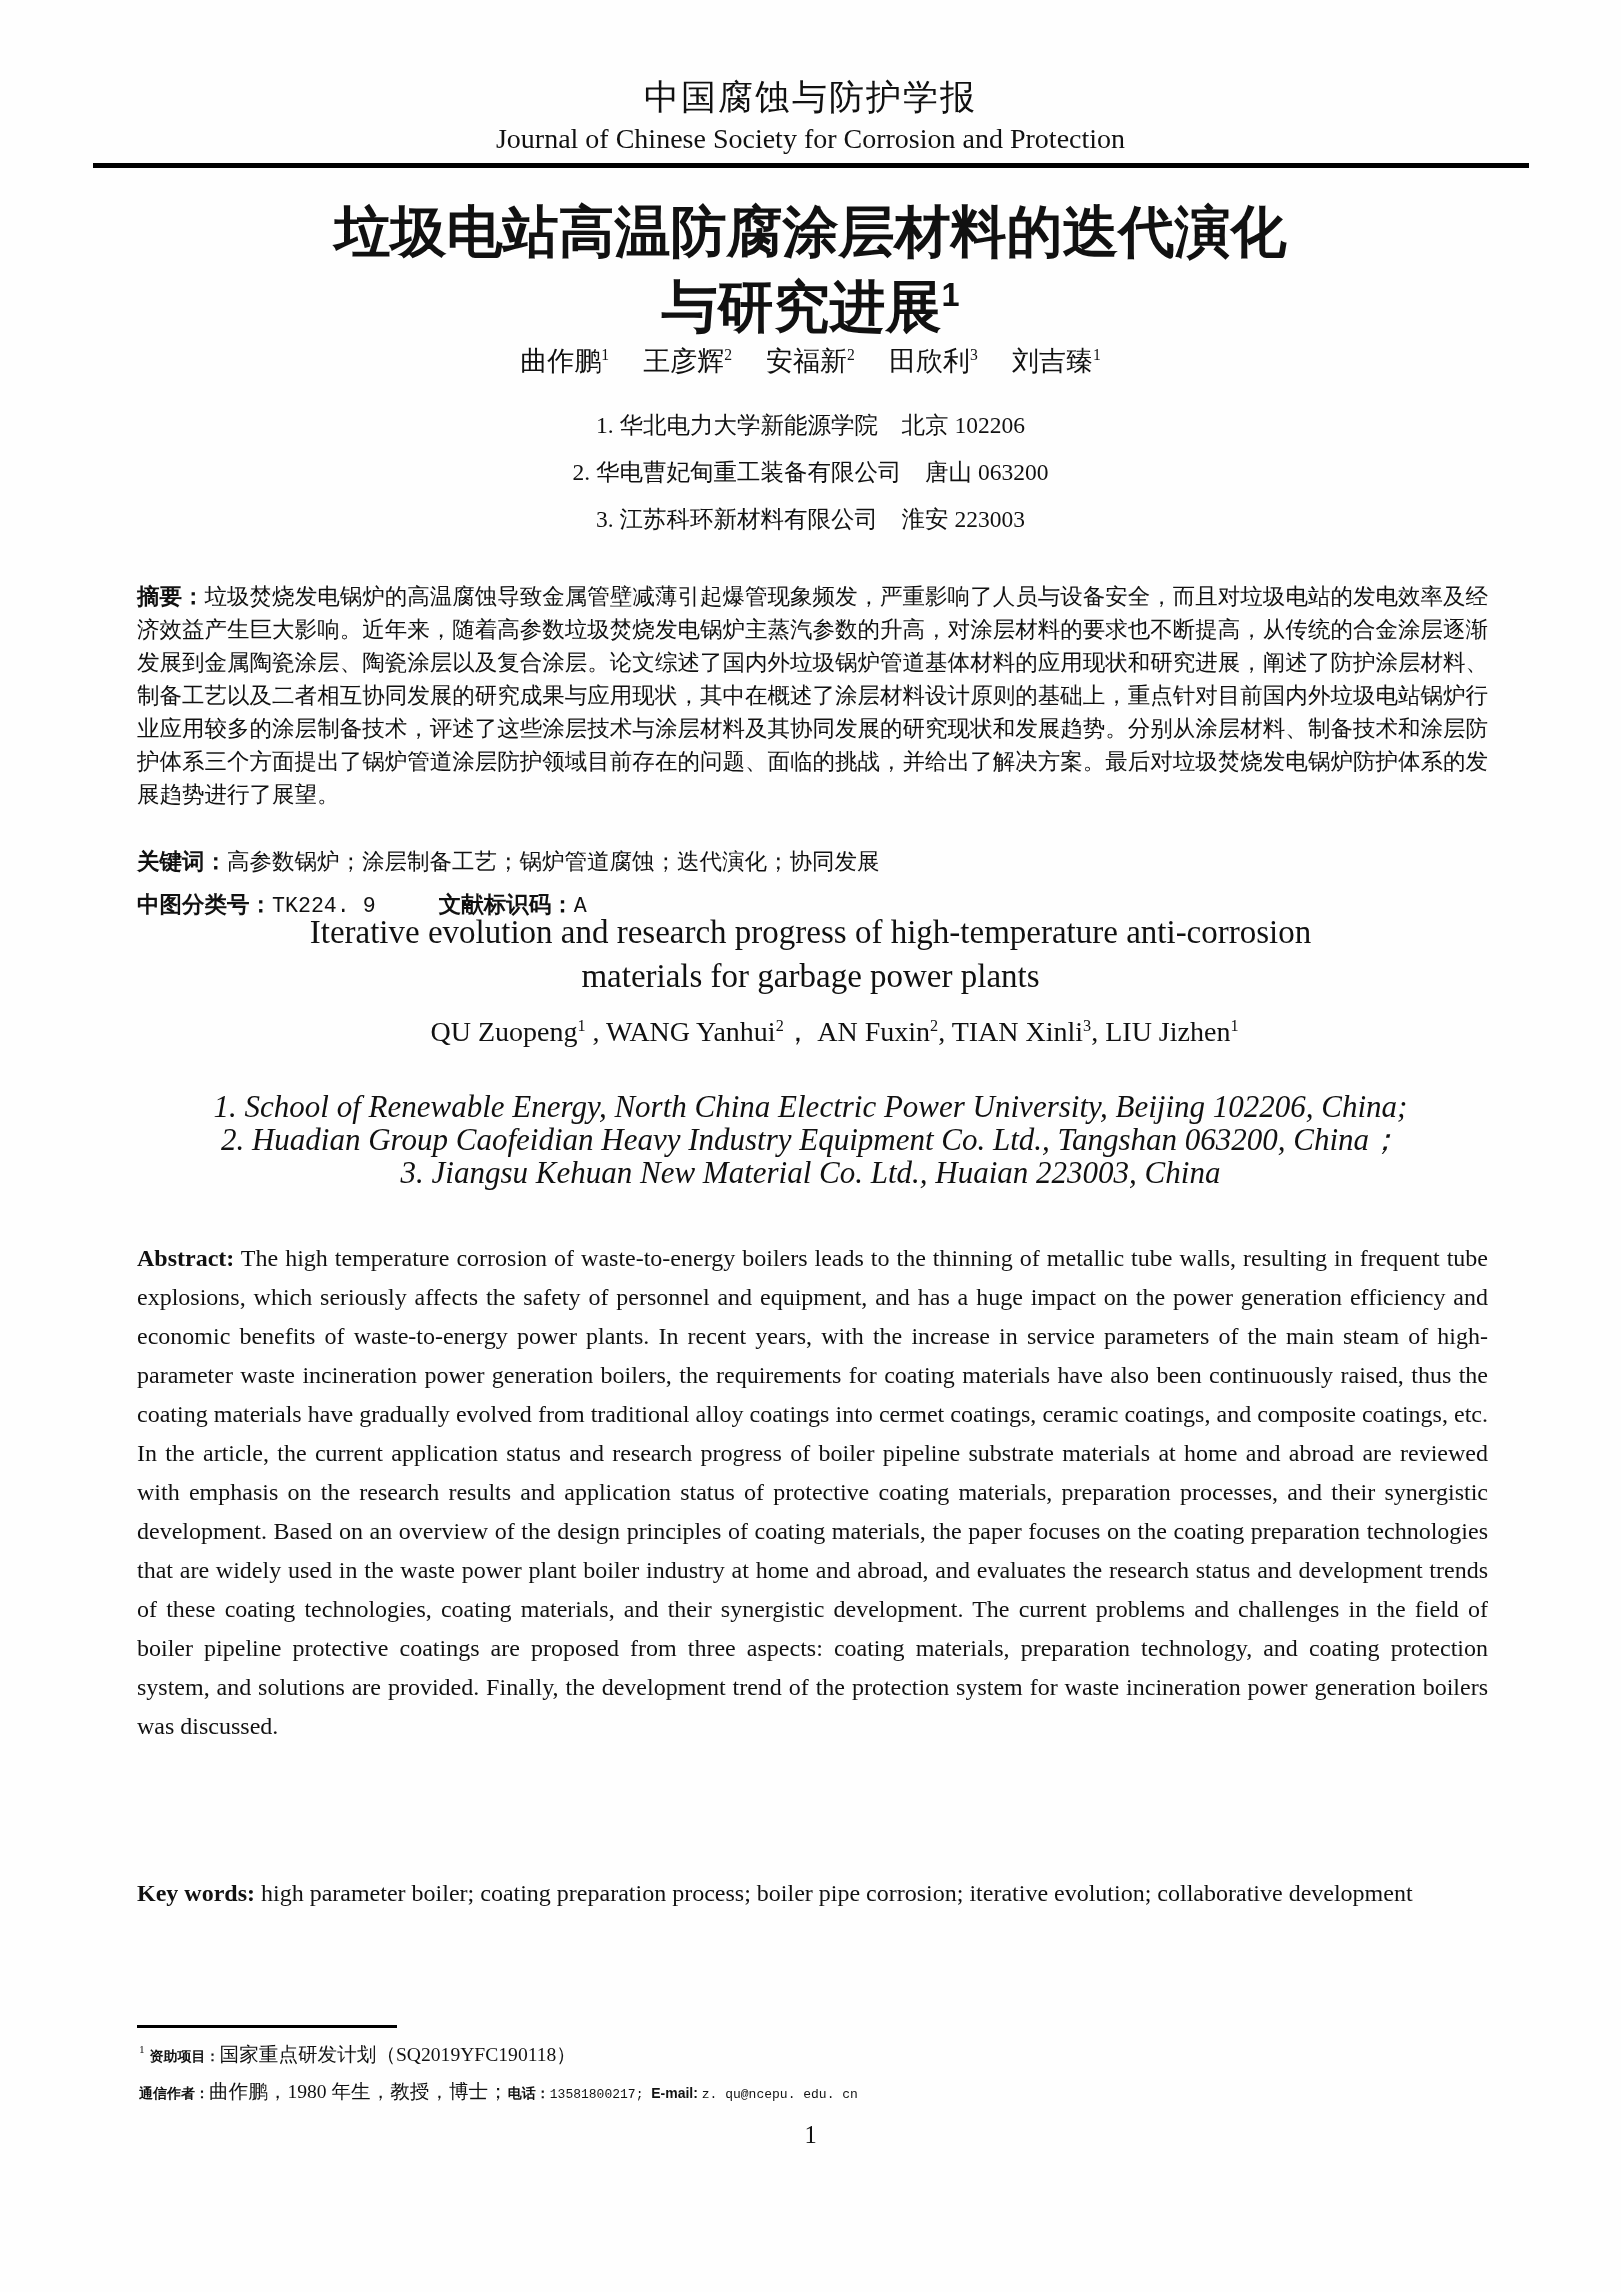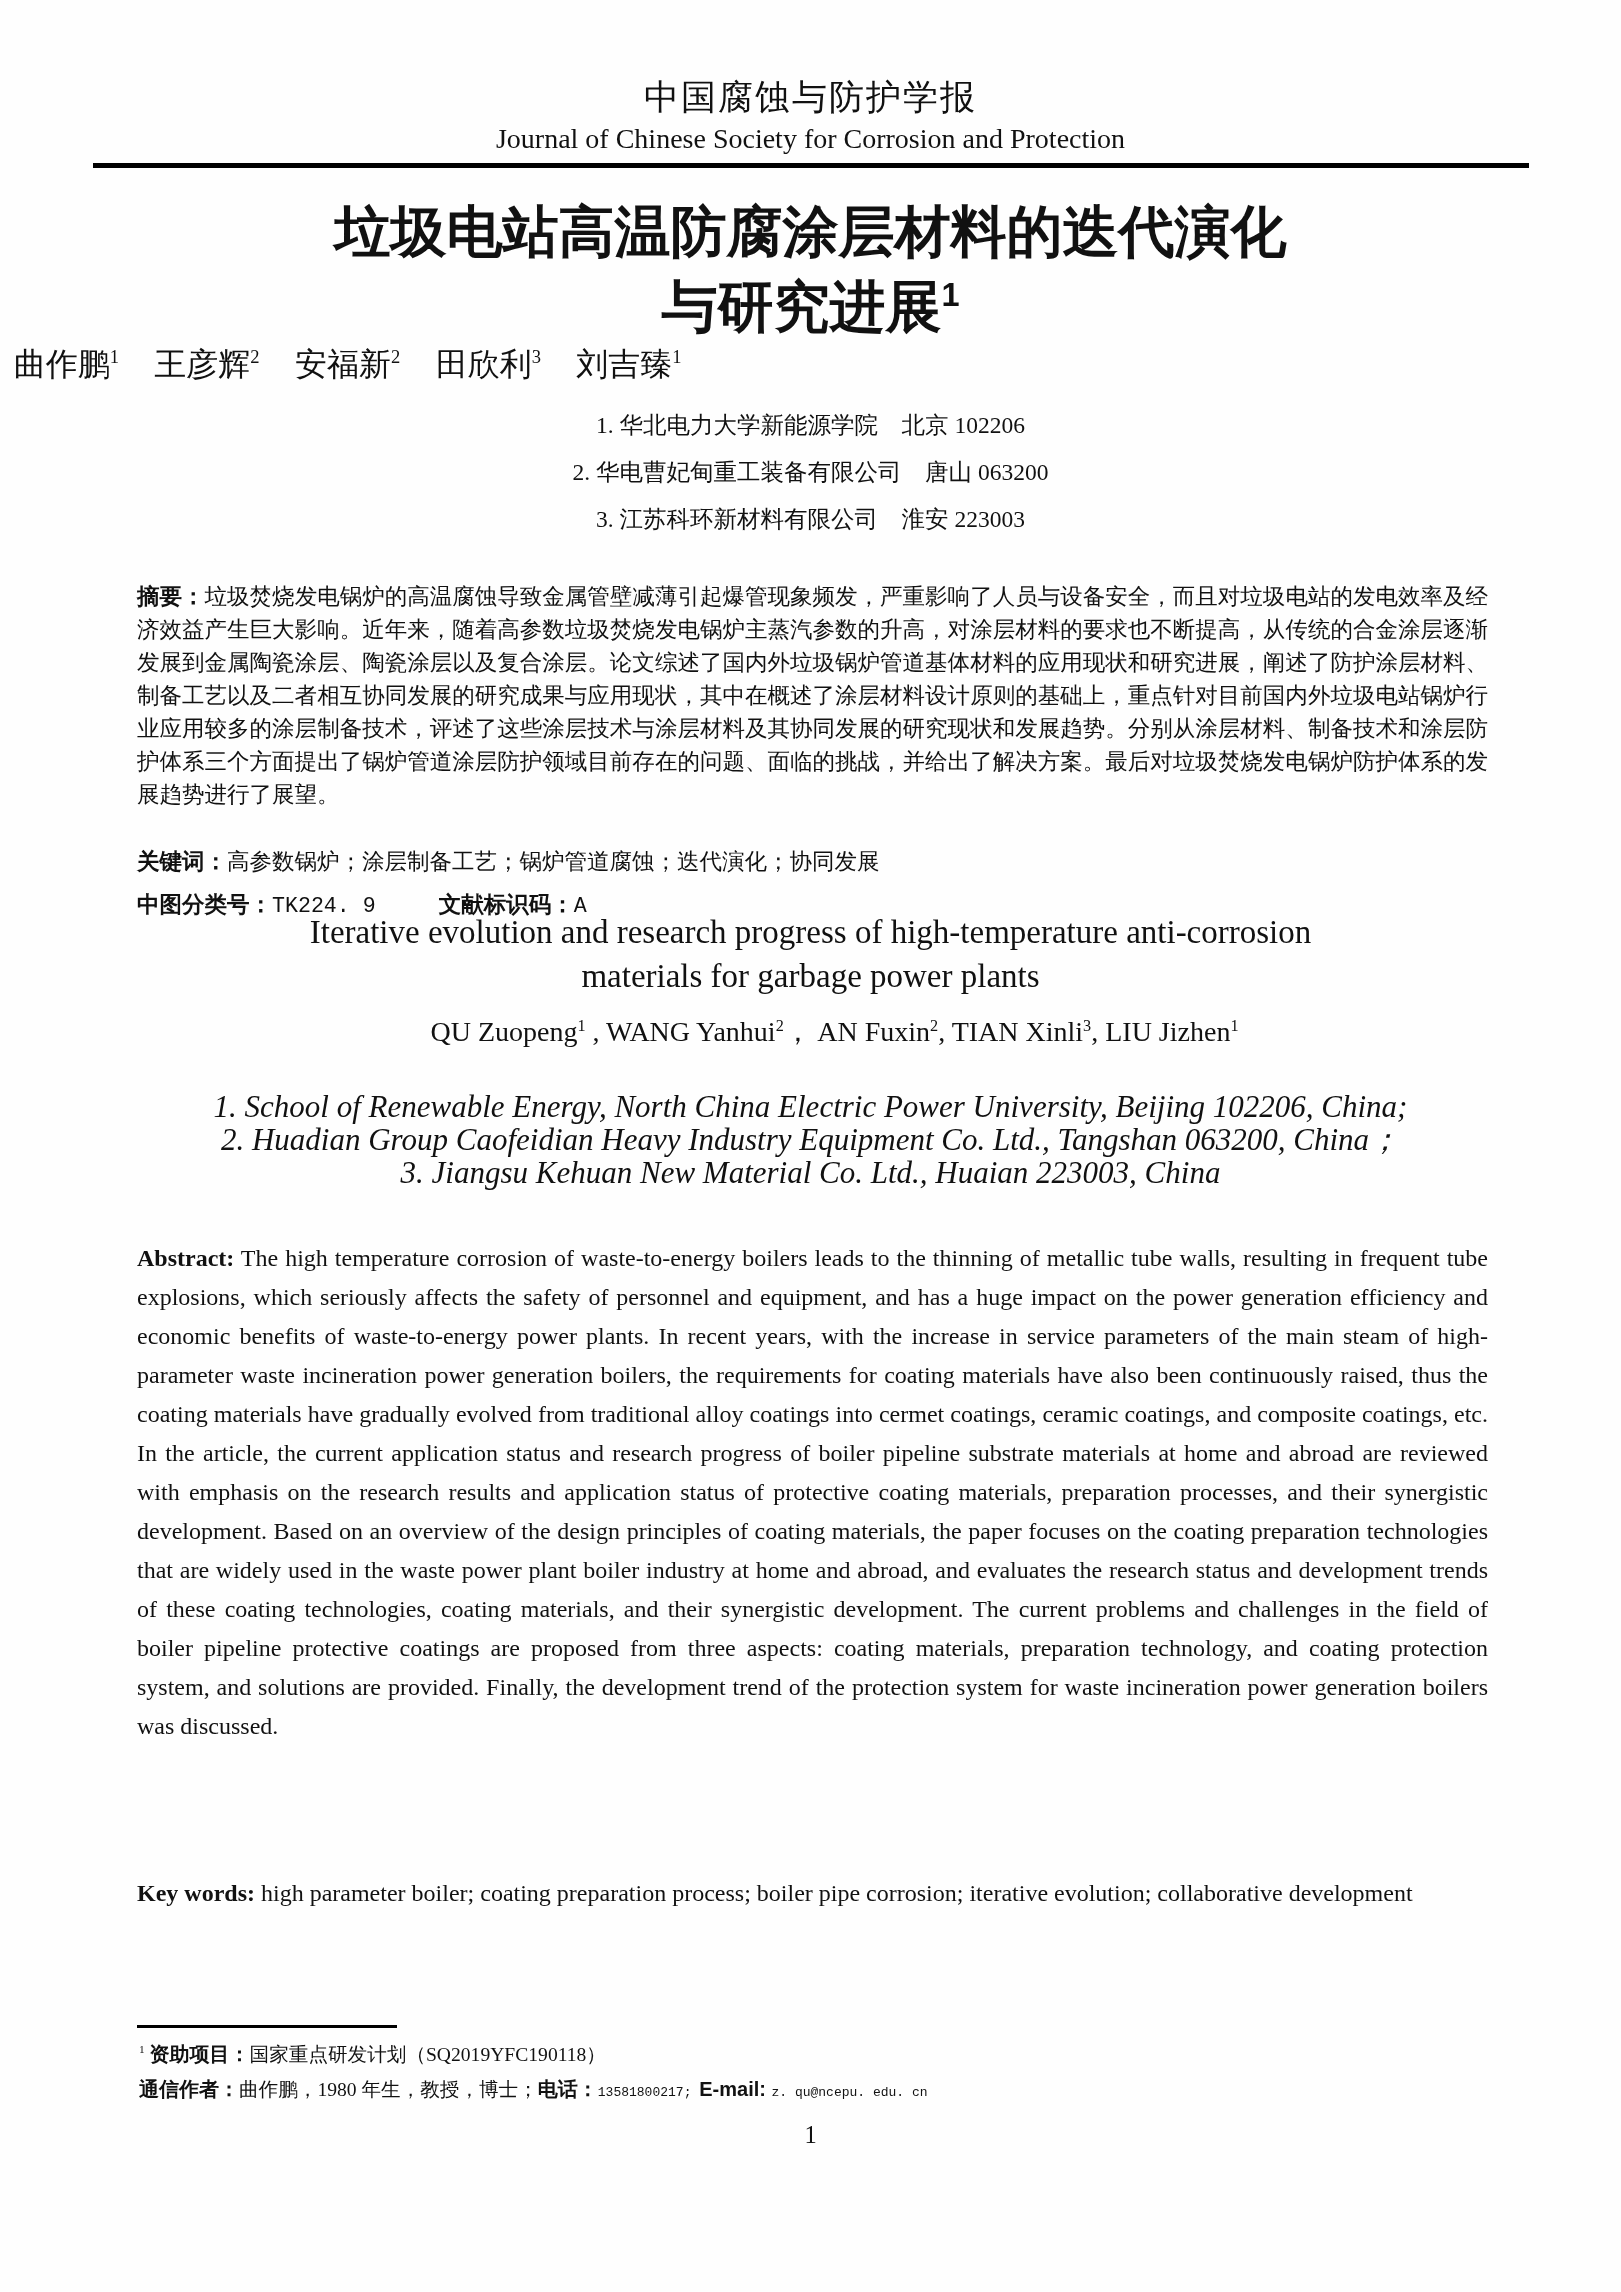--- a/index.html
+++ b/index.html
@@ -11,21 +11,21 @@
 
   .journal-zh { position:absolute; top:74px; left:0; width:100%; text-align:center;
     font-size:35px; letter-spacing:2px; }
   .journal-en { position:absolute; top:123px; left:0; width:100%; text-align:center;
     font-size:28px; }
   .rule-top { position:absolute; top:163px; left:93px; width:1436px; height:4.9px; background:#000; }
 
   .title-zh { position:absolute; top:194px; left:0; width:100%; text-align:center;
     font-family:"Liberation Sans", sans-serif; font-weight:bold; font-size:56px; line-height:75px; }
 
-  .authors-zh { position:absolute; top:343px; left:0; width:100%; text-align:left; font-size:32px; }
+  .authors-zh { position:absolute; top:343px; left:0; width:100%; text-align:center; font-size:27px; }
   .authors-zh .author { margin:0 13.7px; }
 
   .affils-zh { position:absolute; top:402px; left:0; width:100%; text-align:center;
     font-size:23.5px; line-height:47px; }
 
   .abstract-zh { position:absolute; top:557px; left:137px; width:1351px;
     font-size:22.5px; line-height:33px; text-align:justify; }
   .label-zh { font-family:"Liberation Sans", sans-serif; font-weight:bold; }
 
   .keywords-zh { position:absolute; top:823px; left:137px; width:1351px; font-size:22.5px; }
@@ -45,21 +45,21 @@
   .abstract-en { position:absolute; top:1215px; left:137px; width:1351px;
     font-size:24px; line-height:39px; text-align:justify; }
   .bold { font-weight:bold; }
 
   .keywords-en { position:absolute; top:1847px; left:137px; width:1351px;
     font-size:24px; line-height:44px; text-align:justify; }
 
   .footnote-rule { position:absolute; top:2025px; left:137px; width:260px; height:2.9px; background:#000; }
   .footnote { position:absolute; top:2037px; left:139px; width:1351px;
     font-size:19.6px; line-height:35px; }
-  .footnote .label-zh { font-size:20px; }
+  .footnote .label-zh { font-size:14px; }
   .footnote .mono { font-size:13px; }
 
   .page-num { position:absolute; top:2121px; left:0; width:100%; text-align:center; font-size:24.5px; }
 </style>
 </head>
 <body>
 
 <div class="page">
 
   <div class="journal-zh">中国腐蚀与防护学报</div>

